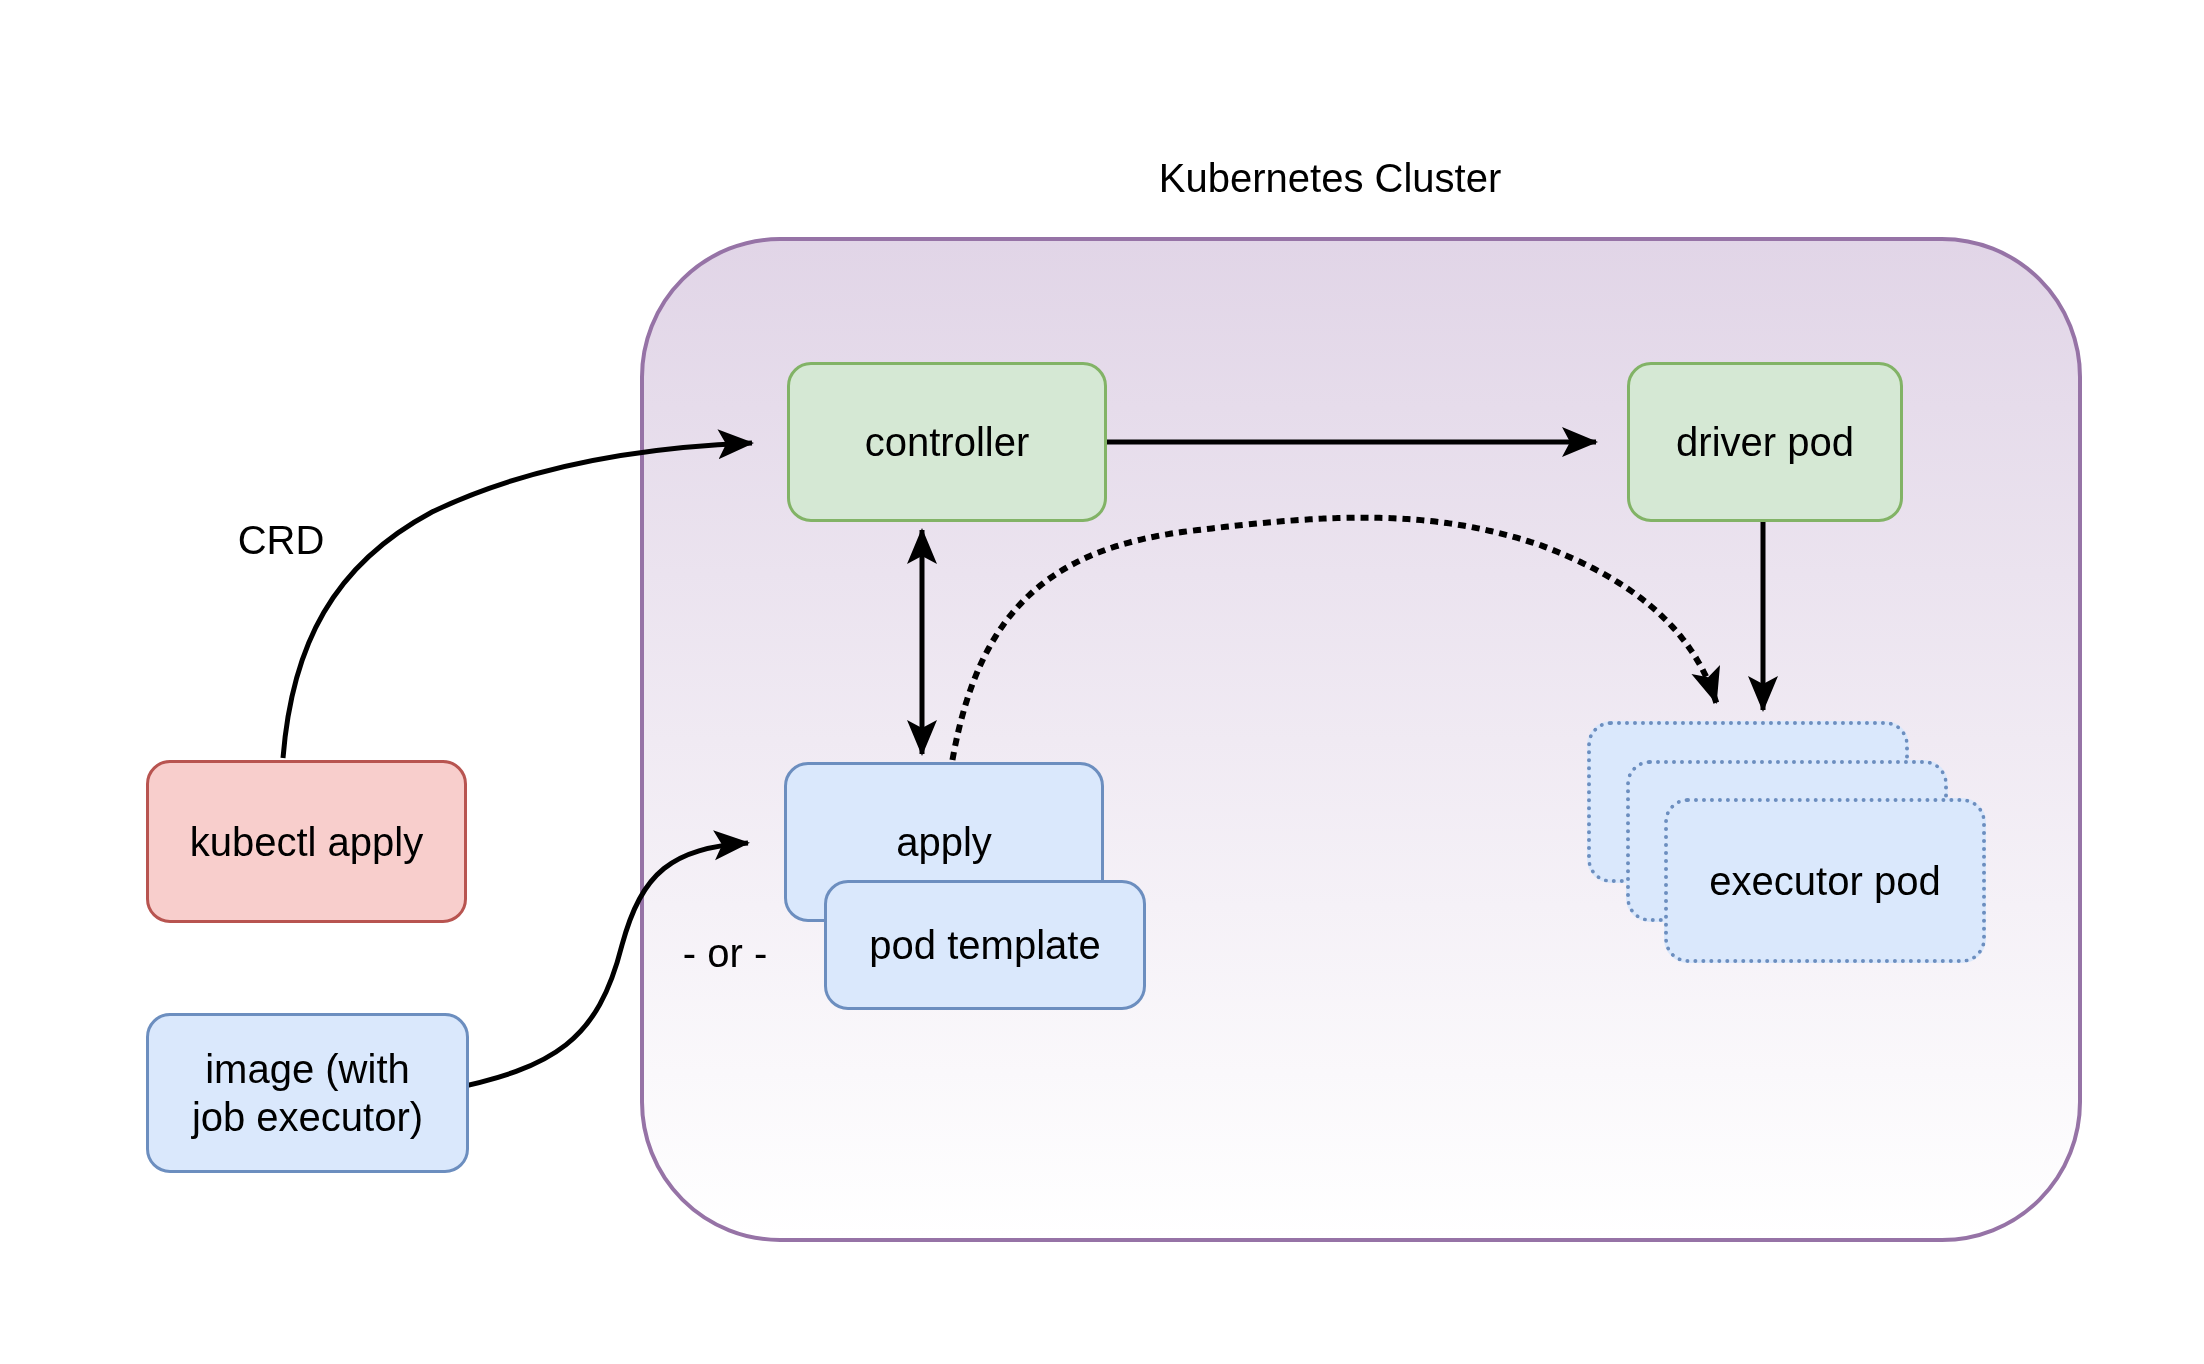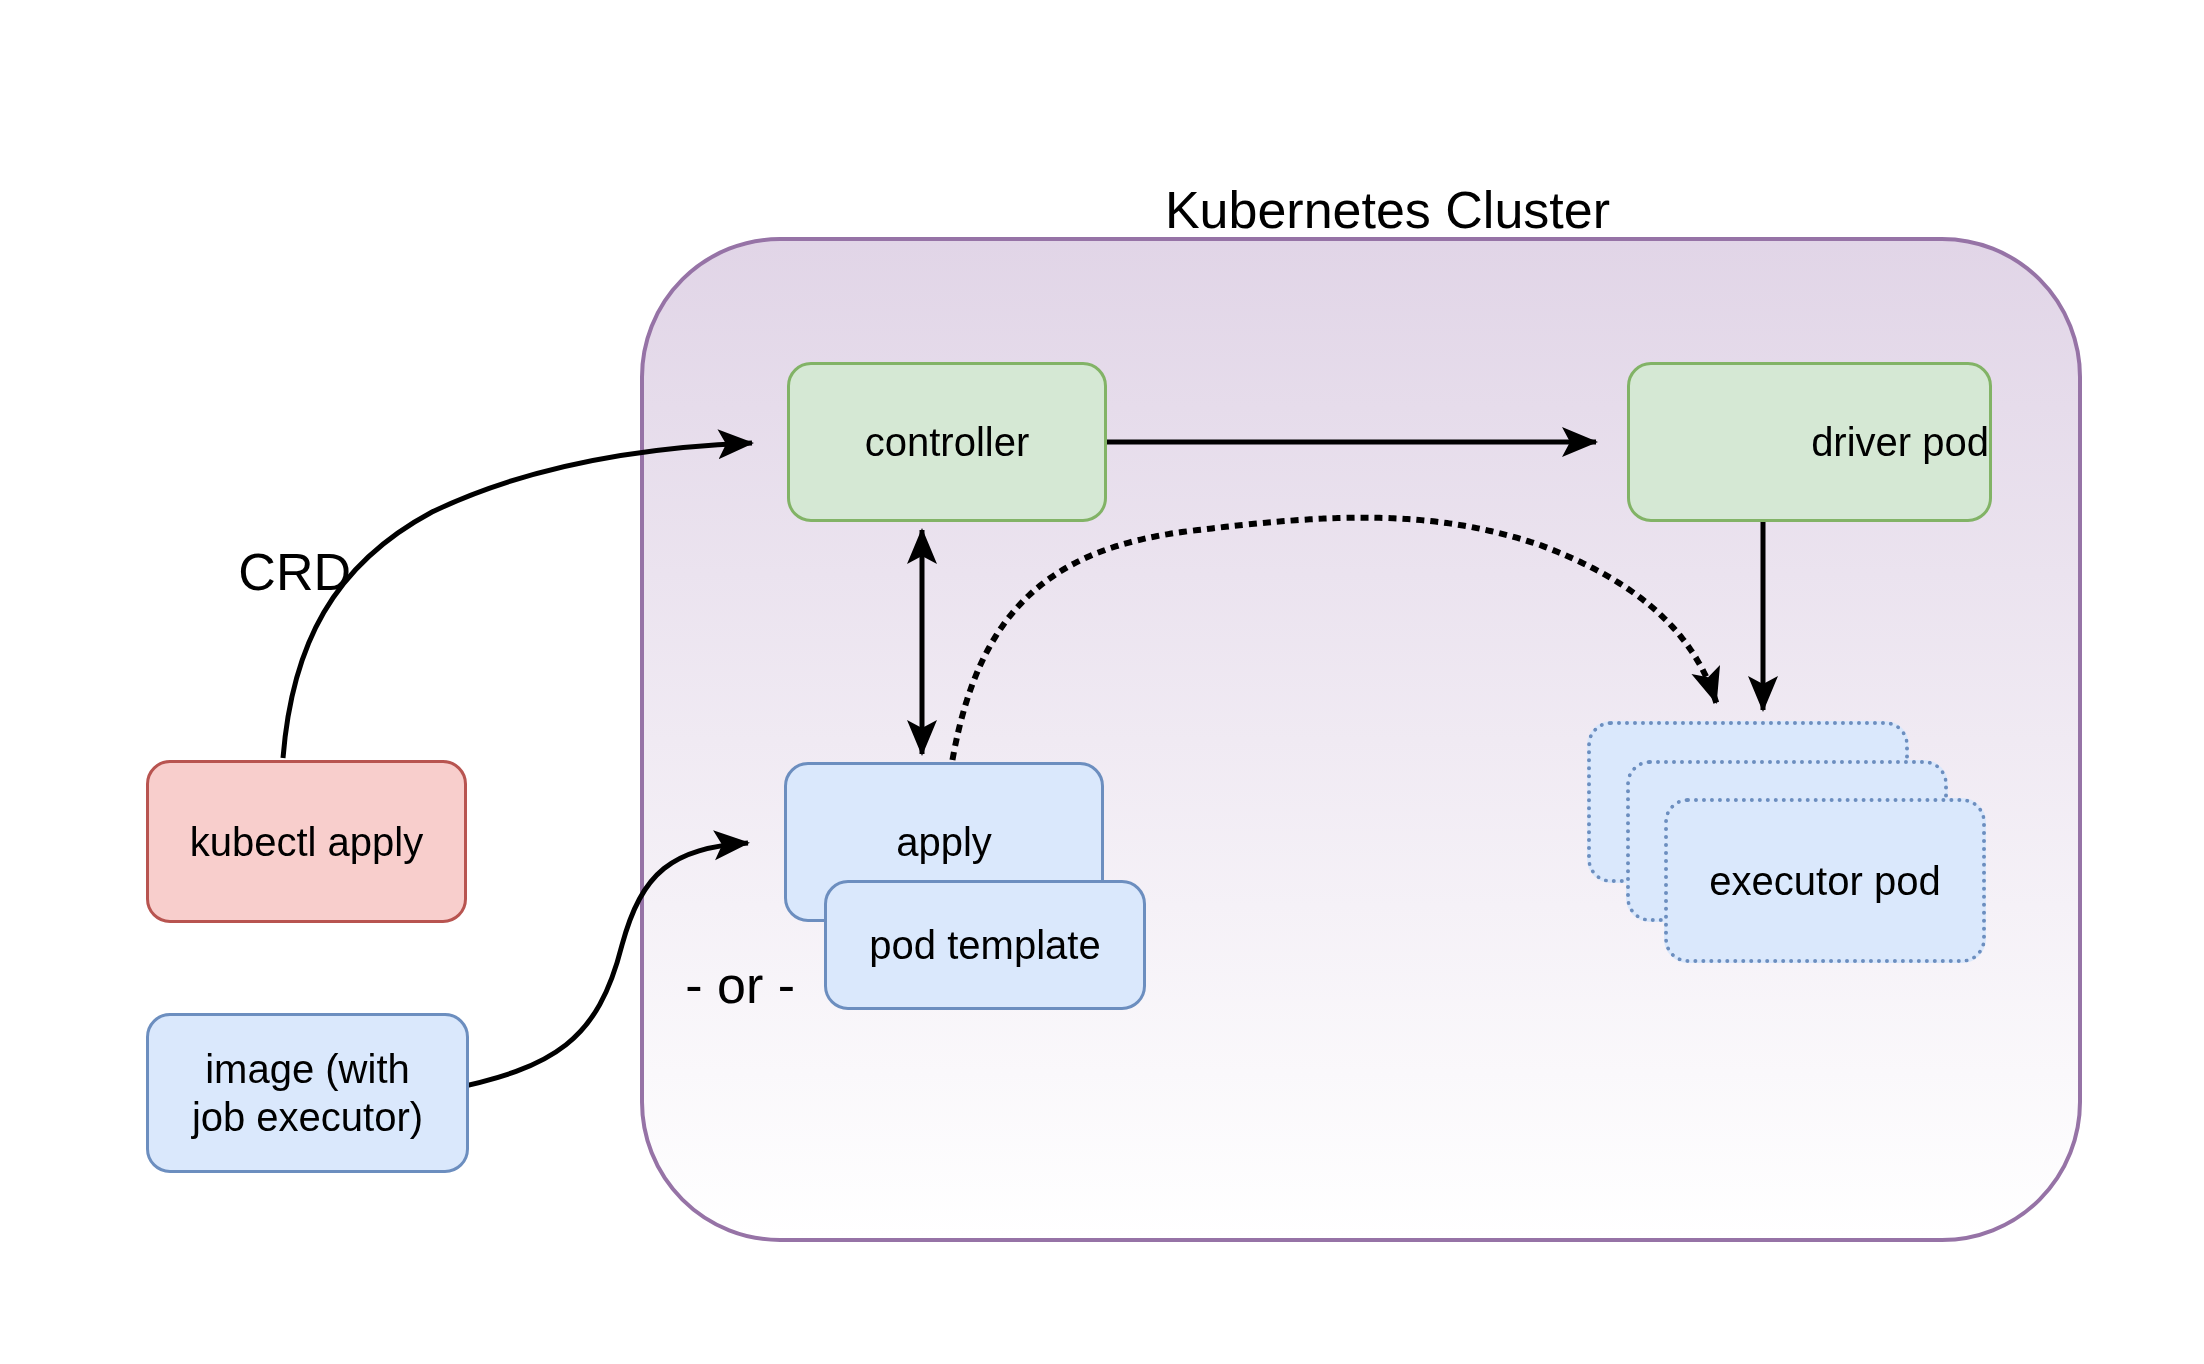--- a/index.html
+++ b/index.html
@@ -33,28 +33,27 @@
     font-size:40px;line-height:1.2;
     z-index:2;
     margin-left:24px;
   }
   .green{background:var(--green-fill,#d5e8d4);border:3px solid var(--green-border,#82b366);}
   .blue{background:var(--blue-fill,#dae8fc);border:3px solid var(--blue-border,#6c8ebf);}
   .blue-dotted{background:var(--blue-fill,#dae8fc);border:4px dotted var(--blue-border,#6c8ebf);}
   .red{background:var(--red-fill,#f8cecc);border:3px solid var(--red-border,#b85450);}
   .free-label{
     position:absolute;
-    font-size:52px;line-height:1.1;
-    text-align:right;
+    font-size:40px;line-height:1.1;
+    text-align:center;
     z-index:3;
     white-space:nowrap;
-    margin-top:26px;
   }
   #node-controller{left:763px;top:362px;width:320px;height:160px;}
-  #node-driver-pod{left:1603px;top:362px;width:365px;height:160px;justify-content:flex-end;}
+  #node-driver-pod{left:1603px;top:362px;width:276px;height:160px;}
   #node-image{left:760px;top:762px;width:320px;height:160px;z-index:2;}
   #node-pod-template{left:800px;top:880px;width:322px;height:130px;z-index:3;}
   #node-exec-back{left:1563px;top:721px;width:322px;height:162px;z-index:2;}
   #node-exec-mid{left:1602px;top:760px;width:322px;height:162px;z-index:3;}
   #node-exec-front{left:1640px;top:798px;width:322px;height:165px;z-index:4;}
   #node-kubectl{left:122px;top:760px;width:321px;height:163px;}
   #node-artifact{left:122px;top:1013px;width:323px;height:160px;}
   #diagram-title{left:1050px;top:156px;width:560px;}
   #label-crd{left:211px;top:518px;width:140px;}
   #label-or{left:655px;top:931px;width:140px;}

